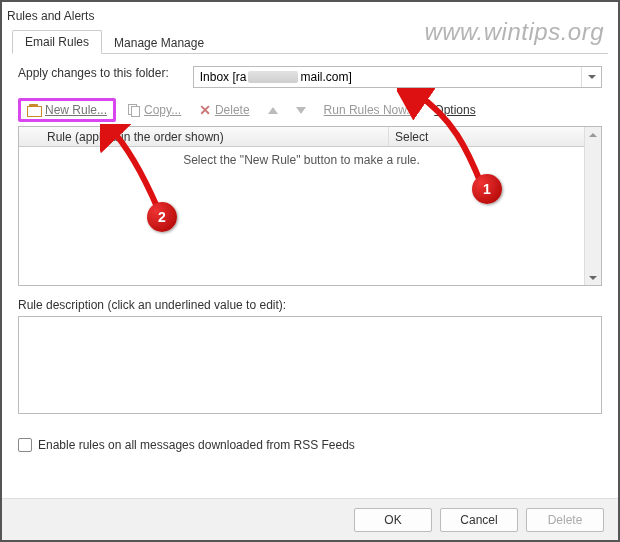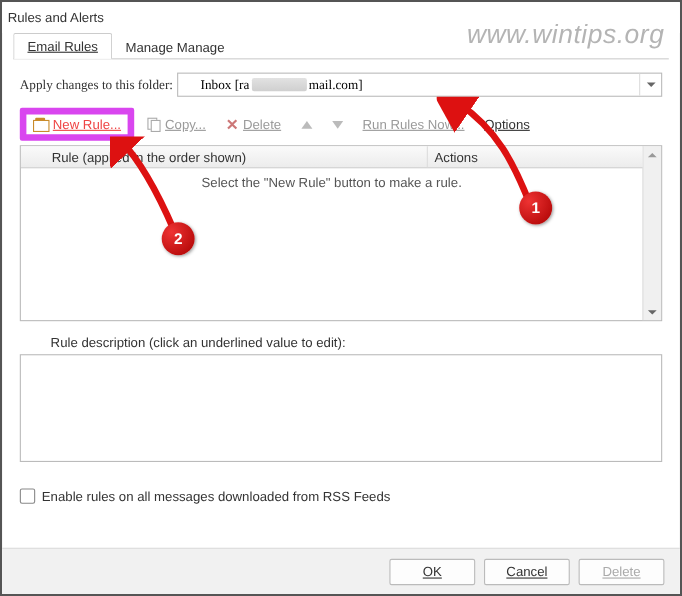--- a/index.html
+++ b/index.html
@@ -41,58 +41,54 @@
     color: #333;
     cursor: default;
   }
   .tab.active {
     border: 1px solid #ccc;
     border-bottom: 1px solid #fff;
     border-radius: 2px 2px 0 0;
     background: #fff;
     position: relative;
     z-index: 2;
-    text-decoration: underline;
   }
   .tab-underline {
     position: absolute;
     left: 10px; right: 10px; bottom: 0;
     height: 1px;
     background: #ccc;
     z-index: 1;
   }
   .content {
     padding: 12px 16px 0 16px;
   }
   .folder-row {
     display: flex;
-    align-items: center;
-    gap: 4px;
+    gap: 24px;
     margin-bottom: 10px;
-    font-family: Liberation Serif, serif;
   }
   .folder-row label { color: #333; }
   .dropdown {
     flex: 1;
     display: flex;
     align-items: center;
     border: 1px solid #bbb;
     height: 22px;
     background: #fff;
     position: relative;
   }
   .dropdown .dd-text {
     flex: 1;
     padding: 0 6px;
     white-space: nowrap;
     overflow: hidden;
     display: flex;
     align-items: center;
     gap: 2px;
-    margin-left: 14px;
   }
   .redact {
     display: inline-block;
     width: 50px; height: 12px;
     background: linear-gradient(#e2e2e2,#cfcfcf);
     border-radius: 2px;
   }
   .dd-btn {
     width: 20px;
     display: flex;
@@ -109,22 +105,22 @@
   }
   .tbtn {
     display: flex;
     align-items: center;
     gap: 4px;
     padding: 2px 6px;
     color: #9a9a9a;
     cursor: default;
   }
   .tbtn.enabled {
-    color: #ef4444;
-    border: 6px solid #d946ef;
+    color: #737373;
+    border: 3px solid #d946ef;
     background: #fff;
     border-radius: 2px;
   }
   .tbtn .ul { text-decoration: underline; }
   .list {
     border: 1px solid #bbb;
     height: 160px;
     position: relative;
     background: #fff;
     display: flex;
@@ -146,21 +142,21 @@
     padding-top: 6px;
   }
   .list-scroll {
     width: 17px;
     background: #f0f0f0;
     border-left: 1px solid #ddd;
     display:flex; flex-direction:column; justify-content:space-between;
     align-items:center;
   }
   .sb-btn { width:15px;height:15px;display:flex;align-items:center;justify-content:center;color:#888;}
-  .desc-label { margin-top: 12px; color:#333;margin-left:28px; }
+  .desc-label { margin-top: 12px; color:#333; }
   .desc-box {
     margin-top: 4px;
     border: 1px solid #bbb;
     height: 98px;
     background: #fff;
   }
   .rss-row {
     margin-top: 24px;
     display: flex;
     align-items: center;
@@ -188,21 +184,20 @@
   .btn {
     min-width: 78px;
     height: 24px;
     border: 1px solid #bbb;
     background: #fdfdfd;
     border-radius: 2px;
     display: flex;
     align-items: center;
     justify-content: center;
     color: #333;
-    text-decoration: underline;
   }
   .btn.disabled { color: #aaa; }
   
   .watermark {
     position: absolute;
     top: 16px; right: 14px;
     font-family: Arial, sans-serif;
     font-size: 24px;
     font-style: italic;
     color: rgba(130,130,130,0.6);
@@ -291,21 +286,21 @@
       </div>
       <div class="tbtn" style="color:#333">
         <span class="ul">Options</span>
       </div>
     </div>
 
     <div class="list">
       <div class="list-body">
         <div class="list-header">
           <div class="col-rule">Rule (applied in the order shown)</div>
-          <div class="col-actions">Actions</div>
+          <div class="col-actions">Select</div>
         </div>
         <div class="list-empty">Select the "New Rule" button to make a rule.</div>
       </div>
       <div class="list-scroll">
         <div class="sb-btn">
             <span class="chev up"></span>
           </div>
         <div class="sb-btn">
             <span class="chev down"></span>
           </div>

